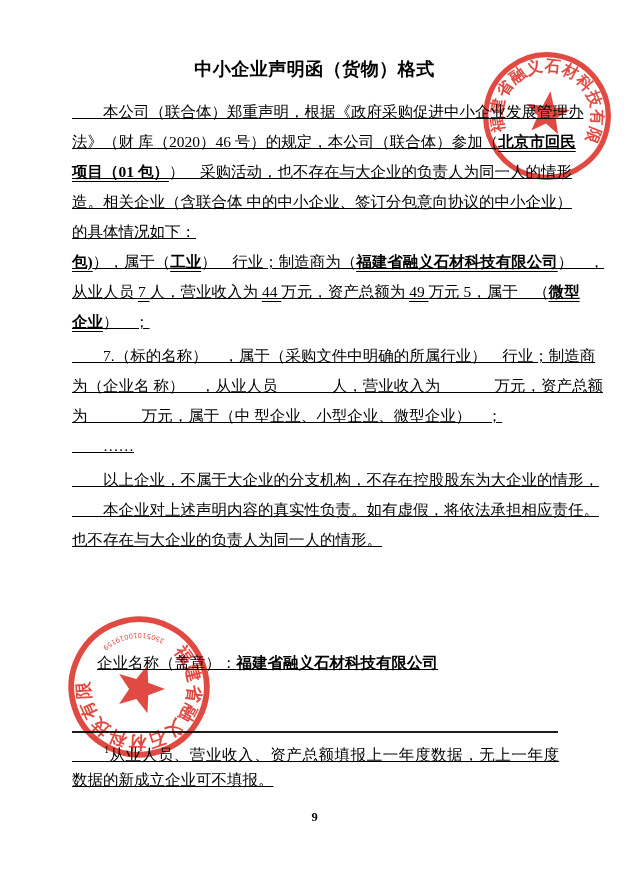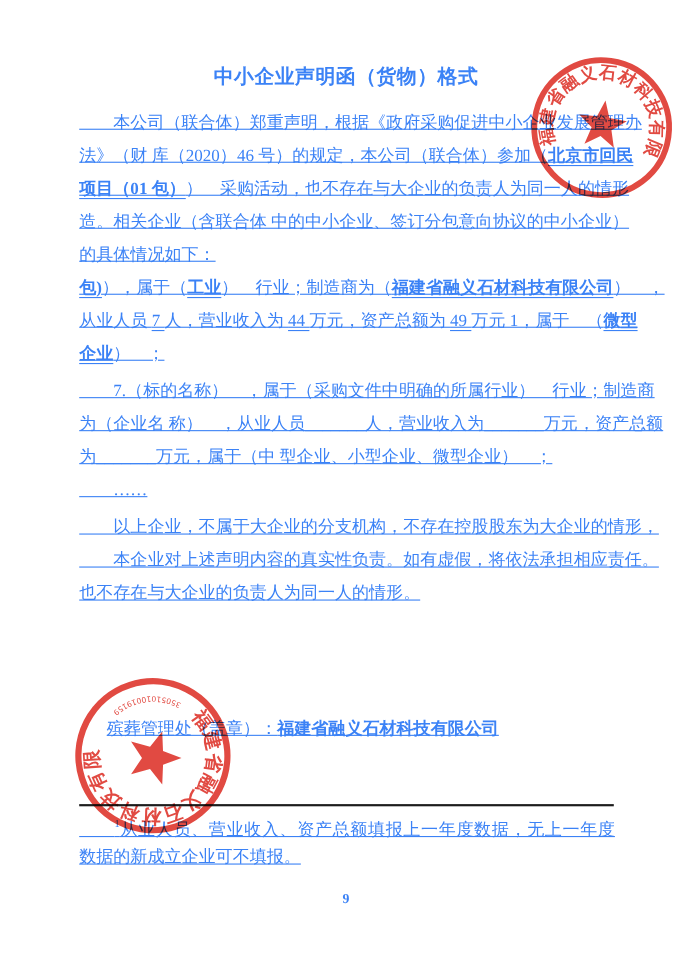--- a/index.html
+++ b/index.html
@@ -1,20 +1,20 @@
 <!DOCTYPE html>
 <html><head>
 <meta charset="utf-8">
 <style>
   html, body { margin:0; padding:0; background:#ffffff; }
   .page {
     position:relative; width:629px; height:871px; margin:0 auto;
     background:#ffffff; overflow:hidden;
     font-family:"Liberation Serif","DejaVu Serif",serif;
-    color:#3b82f6;
+    color:#000000;
   }
   .title {
     position:absolute; top:57px; left:0; width:629px; margin:0;
     text-align:center; font-size:18px; font-weight:bold; letter-spacing:0.5px;
   }
   .doc-body { position:absolute; top:97px; left:72px; width:487px; font-size:15.5px; }
   .sig-block { position:absolute; top:648px; left:97px; width:462px; font-size:15.5px; }
   .footnote  { position:absolute; top:735px; left:72px; width:487px; font-size:15.5px; }
   .line { height:30px; line-height:30px; white-space:nowrap;text-decoration:underline; }
   .line.gap { margin-top:4px; }
@@ -40,33 +40,33 @@
 
   <h1 class="title">中小企业声明函（货物）格式</h1>
 
   <div class="doc-body">
       <div class="line just"><span>　　本公司（联合体）郑重声明，根据《政府采购促进中小企业发展管理办</span></div>
       <div class="line just"><span>法》（财 库（2020）46 号）的规定，本公司（联合体）参加（</span><span class="bu">北京市回民</span></div>
       <div class="line just"><span class="bu">项目（01 包）</span><span>）　采购活动，也不存在与大企业的负责人为同一人的情形</span></div>
       <div class="line just"><span>造。相关企业（含联合体 中的中小企业、签订分包意向协议的中小企业）</span></div>
       <div class="line"><span>的具体情况如下：</span></div>
       <div class="line just"><span class="bu">包)</span><span>），属于（</span><span class="bu">工业</span><span>）　行业；制造商为（</span><span class="bu">福建省融义石材科技有限公司</span><span>）　，</span></div>
-      <div class="line just"><span>从业人员 </span><span class="u">7 </span><span>人，营业收入为 </span><span class="u">44 </span><span>万元，资产总额为 </span><span class="u">49 </span><span>万元 1，属于　（</span><span class="bu">微型</span></div>
+      <div class="line just"><span>从业人员 </span><span class="u">7 </span><span>人，营业收入为 </span><span class="u">44 </span><span>万元，资产总额为 </span><span class="u">49 </span><span>万元 5，属于　（</span><span class="bu">微型</span></div>
       <div class="line"><span class="bu">企业</span><span>）　；</span></div>
       <div class="line just gap"><span>　　7.（标的名称）　，属于（采购文件中明确的所属行业）　行业；制造商</span></div>
       <div class="line just"><span>为（企业名 称）　，从业人员_______人，营业收入为_______万元，资产总额</span></div>
       <div class="line"><span>为_______万元，属于（中 型企业、小型企业、微型企业）　；</span></div>
       <div class="line"><span>　　……</span></div>
       <div class="line just gap"><span>　　以上企业，不属于大企业的分支机构，不存在控股股东为大企业的情形，</span></div>
       <div class="line"><span>　　本企业对上述声明内容的真实性负责。如有虚假，将依法承担相应责任。</span></div>
       <div class="line"><span>也不存在与大企业的负责人为同一人的情形。</span></div>
     </div>
 
   <div class="sig-block">
-      <div class="line"><span>殡葬管理处（盖章）：</span><span class="b">福建省融义石材科技有限公司</span></div>
+      <div class="line"><span>企业名称（盖章）：</span><span class="b">福建省融义石材科技有限公司</span></div>
     </div>
 
   <div class="fn-sep"></div>
 
   <div class="footnote">
       <div class="line just"><span>　　</span><span class="sup">1</span><span>从业人员、营业收入、资产总额填报上一年度数据，无上一年度</span></div>
       <div class="line"><span>数据的新成立企业可不填报。</span></div>
     </div>
 
   <div class="page-number">9</div>

